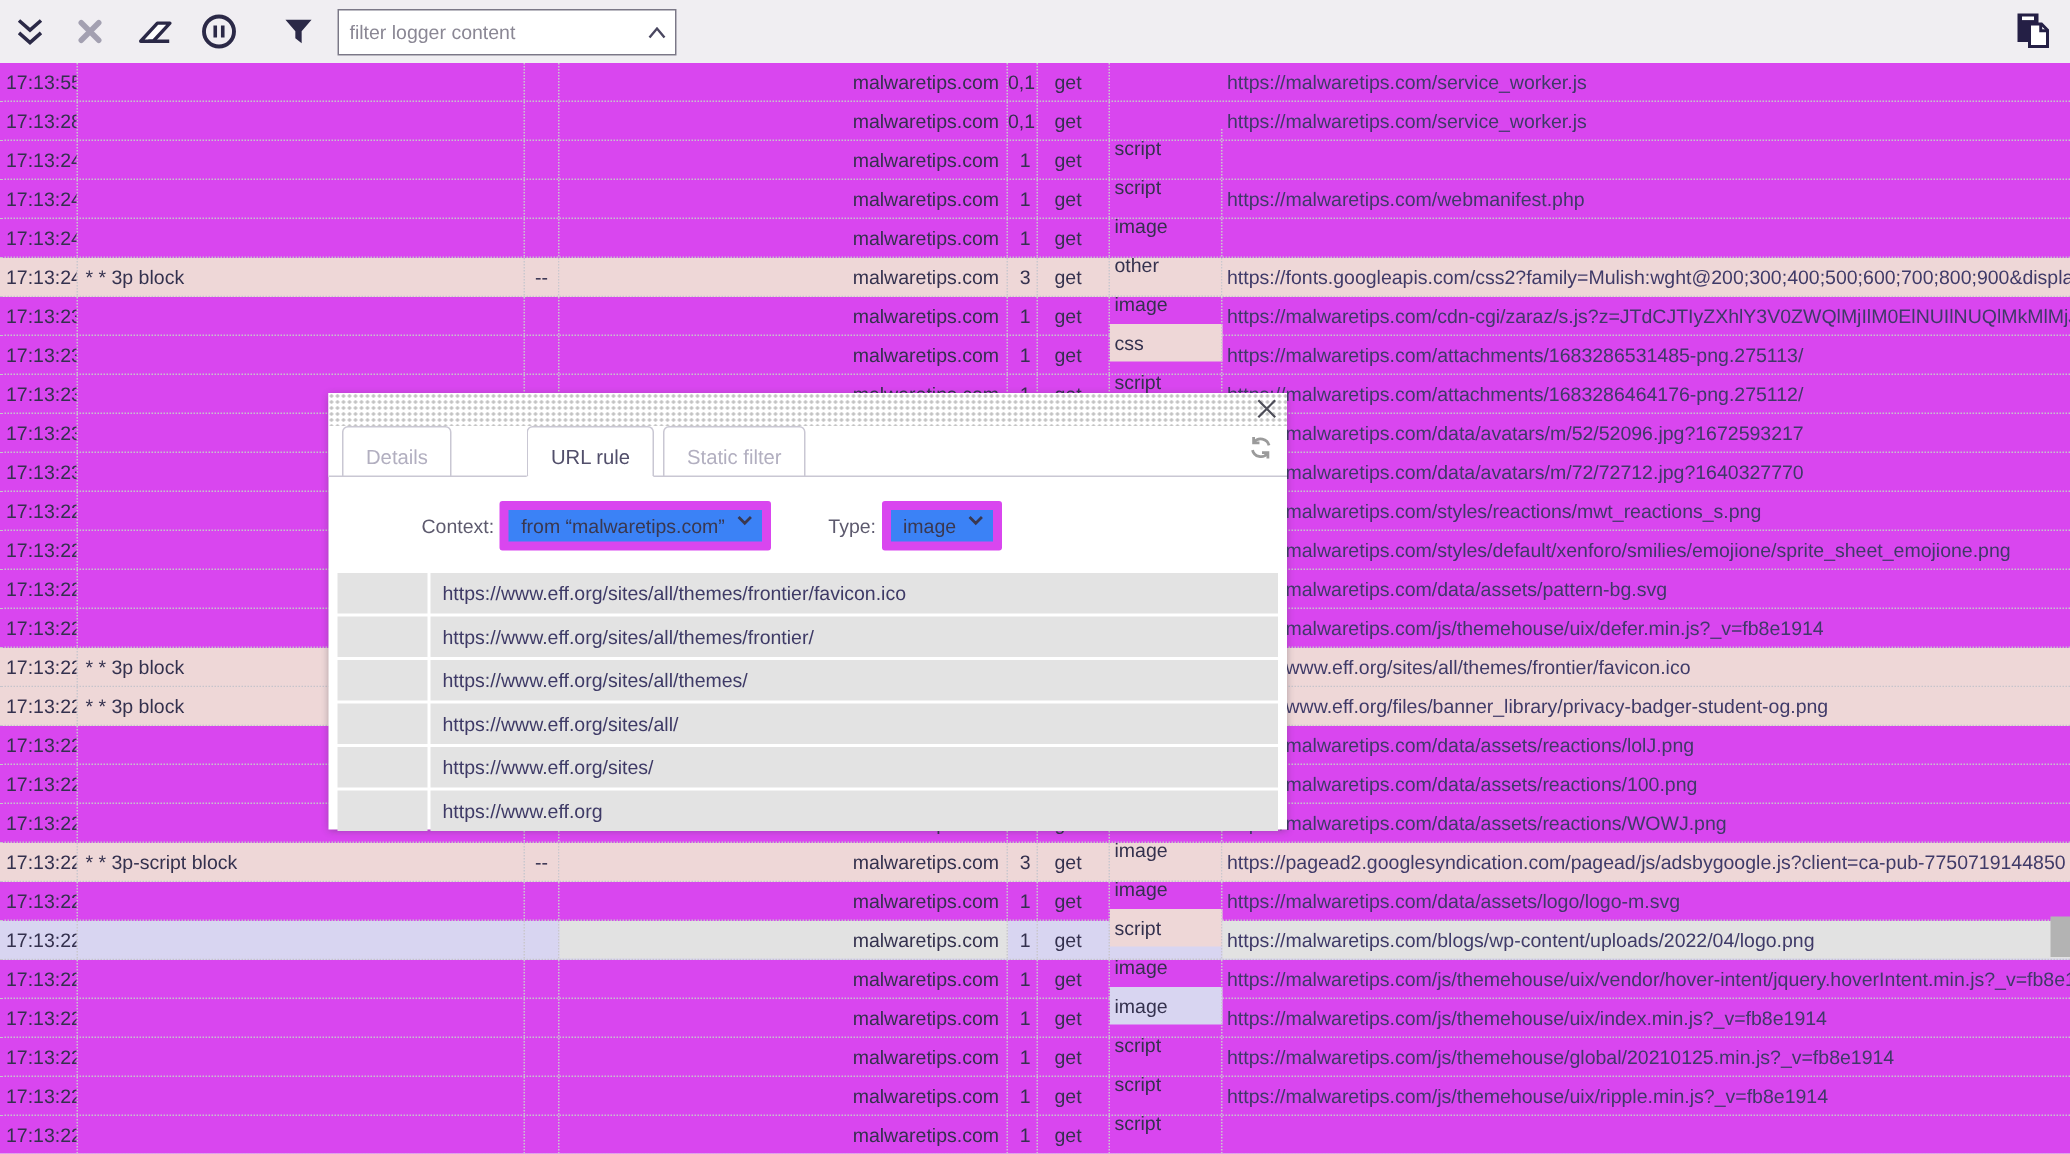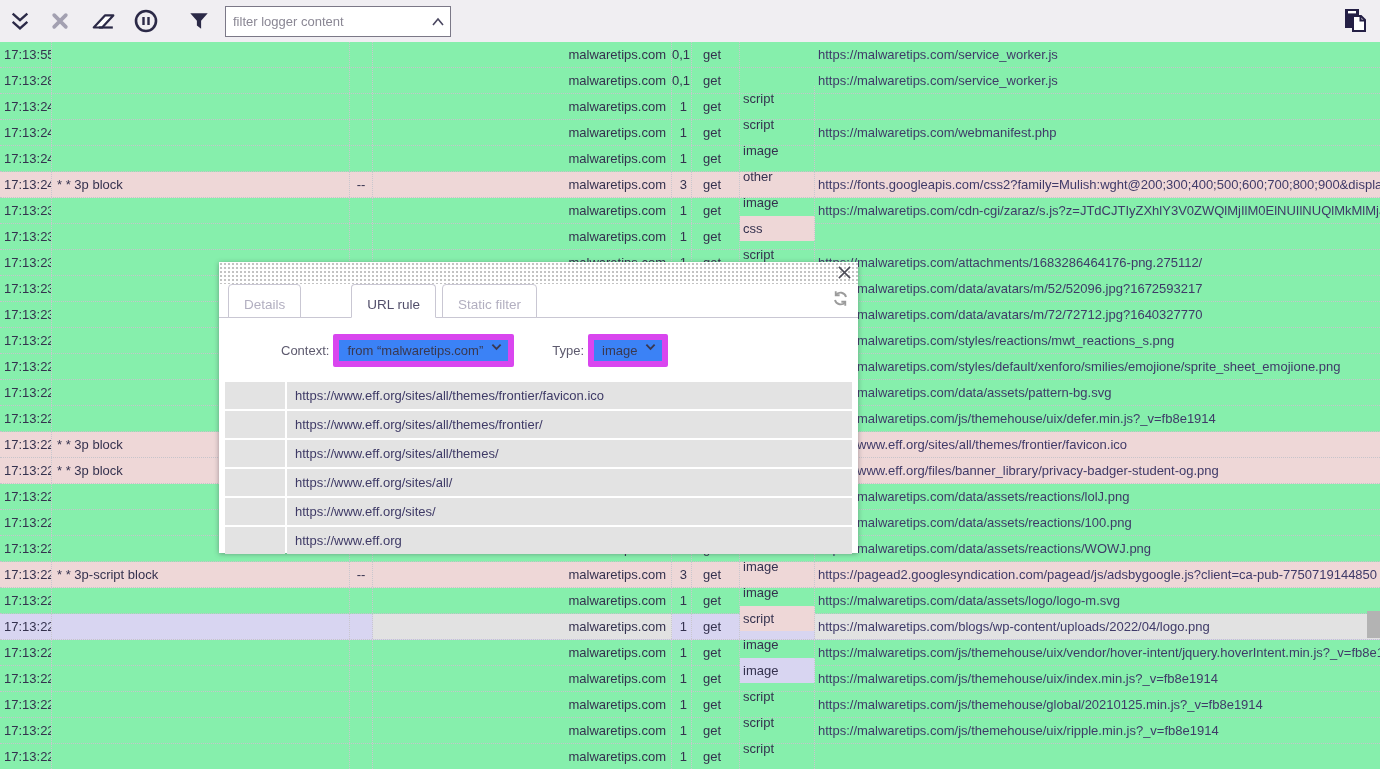--- a/index.html
+++ b/index.html
@@ -17,21 +17,21 @@
   .i-pause { margin-left:17px; }
   .i-funnel { margin-left:30px; }
   .filter-box { margin-left:15px; width:226px; height:31px; background:#fff; border:1px solid #7b7887;
     display:flex; align-items:center; position:relative; }
   .filter-box input { border:0; outline:0; flex:1; height:100%; padding:0 22px 0 7px; font:13px "Liberation Sans","DejaVu Sans",sans-serif; color:#34314e; background:transparent; }
   .filter-box input::placeholder { color:#8a8794; opacity:1; }
   .filter-caret { position:absolute; right:5px; top:9px; }
   .i-clipboard { position:absolute; right:10px; top:6px; }
   
   .log { position:absolute; top:42px; left:0; width:1380px; }
-  .row { display:flex; height:26px; line-height:25px; background:#86efac; border-bottom:1px dotted #c6c4cb; cursor:pointer; }
+  .row { display:flex; height:26px; line-height:25px; background:#d946ef; border-bottom:1px dotted #c6c4cb; cursor:pointer; }
   .row > div { white-space:nowrap; overflow:hidden; border-right:1px dotted #c9c7ce; height:100%; }
   .c-time   { width:52px;  padding-left:4px; }
   .c-filter { width:298px; padding-left:5px; }
   .c-dash   { width:23px;  text-align:center; }
   .c-host   { width:299px; text-align:right; padding-right:5px; }
   .c-count  { width:20px;  text-align:right; padding-right:4px; }
   .c-method { width:48px;  padding-left:11px; }
   .c-type   { width:75px;  padding-left:3px;margin-top:44px; }
   .c-url    { flex:1; padding-left:3px; border-right:none !important; color:#3f3a68; }
   .row.blocked, .row.blocked > div { background:#eed7d7; }
@@ -181,20 +181,21 @@
     <div class="c-url">https://malwaretips.com/cdn-cgi/zaraz/s.js?z=JTdCJTIyZXhlY3V0ZWQlMjIlM0ElNUIlNUQlMkMlMjJ0JTIyJTNB</div>
   </div>
     <div class="row">
     <div class="c-time">17:13:23</div>
     <div class="c-filter"></div>
     <div class="c-dash"></div>
     <div class="c-host">malwaretips.com</div>
     <div class="c-count">1</div>
     <div class="c-method">get</div>
     <div class="c-type">image</div>
+    <div class="c-url">https://malwaretips.com/attachments/1683286531485-png.275113/</div>
   </div>
     <div class="row">
     <div class="c-time">17:13:23</div>
     <div class="c-filter"></div>
     <div class="c-dash"></div>
     <div class="c-host">malwaretips.com</div>
     <div class="c-count">1</div>
     <div class="c-method">get</div>
     <div class="c-type">image</div>
     <div class="c-url">https://malwaretips.com/attachments/1683286464176-png.275112/</div>

